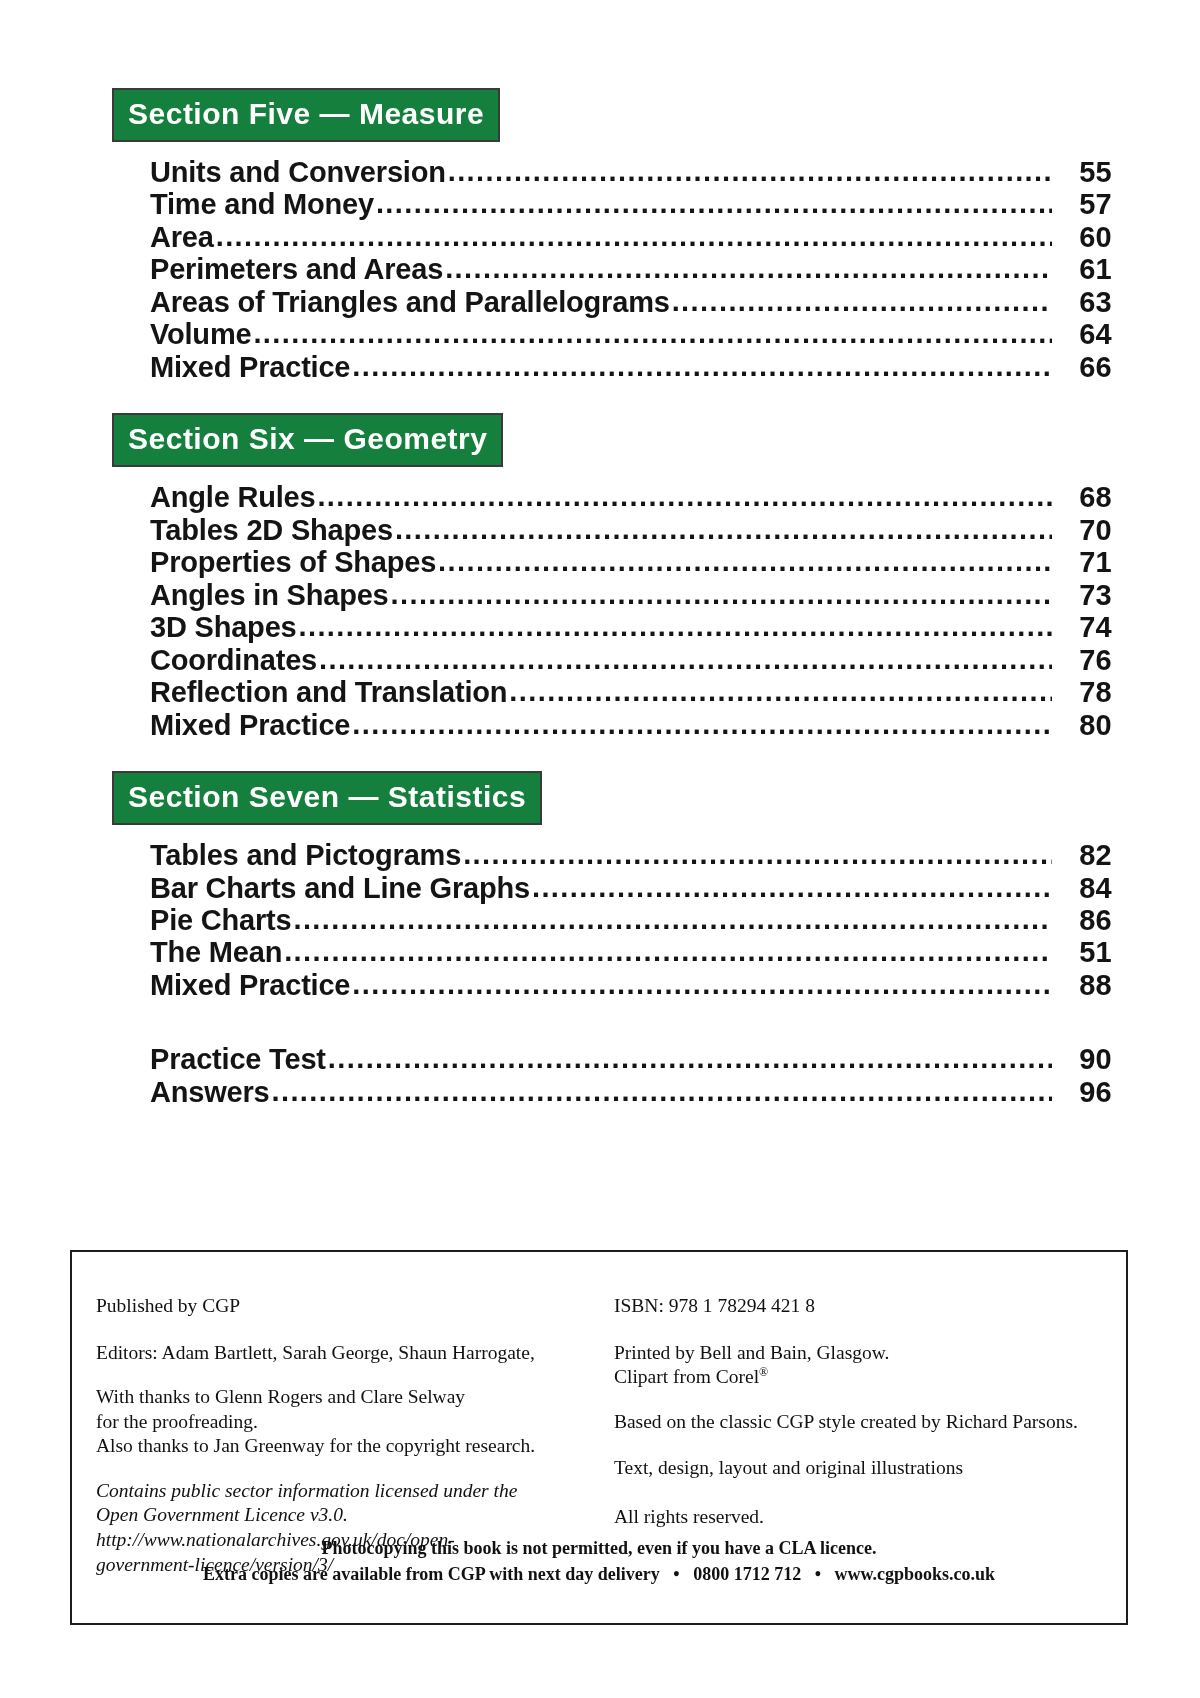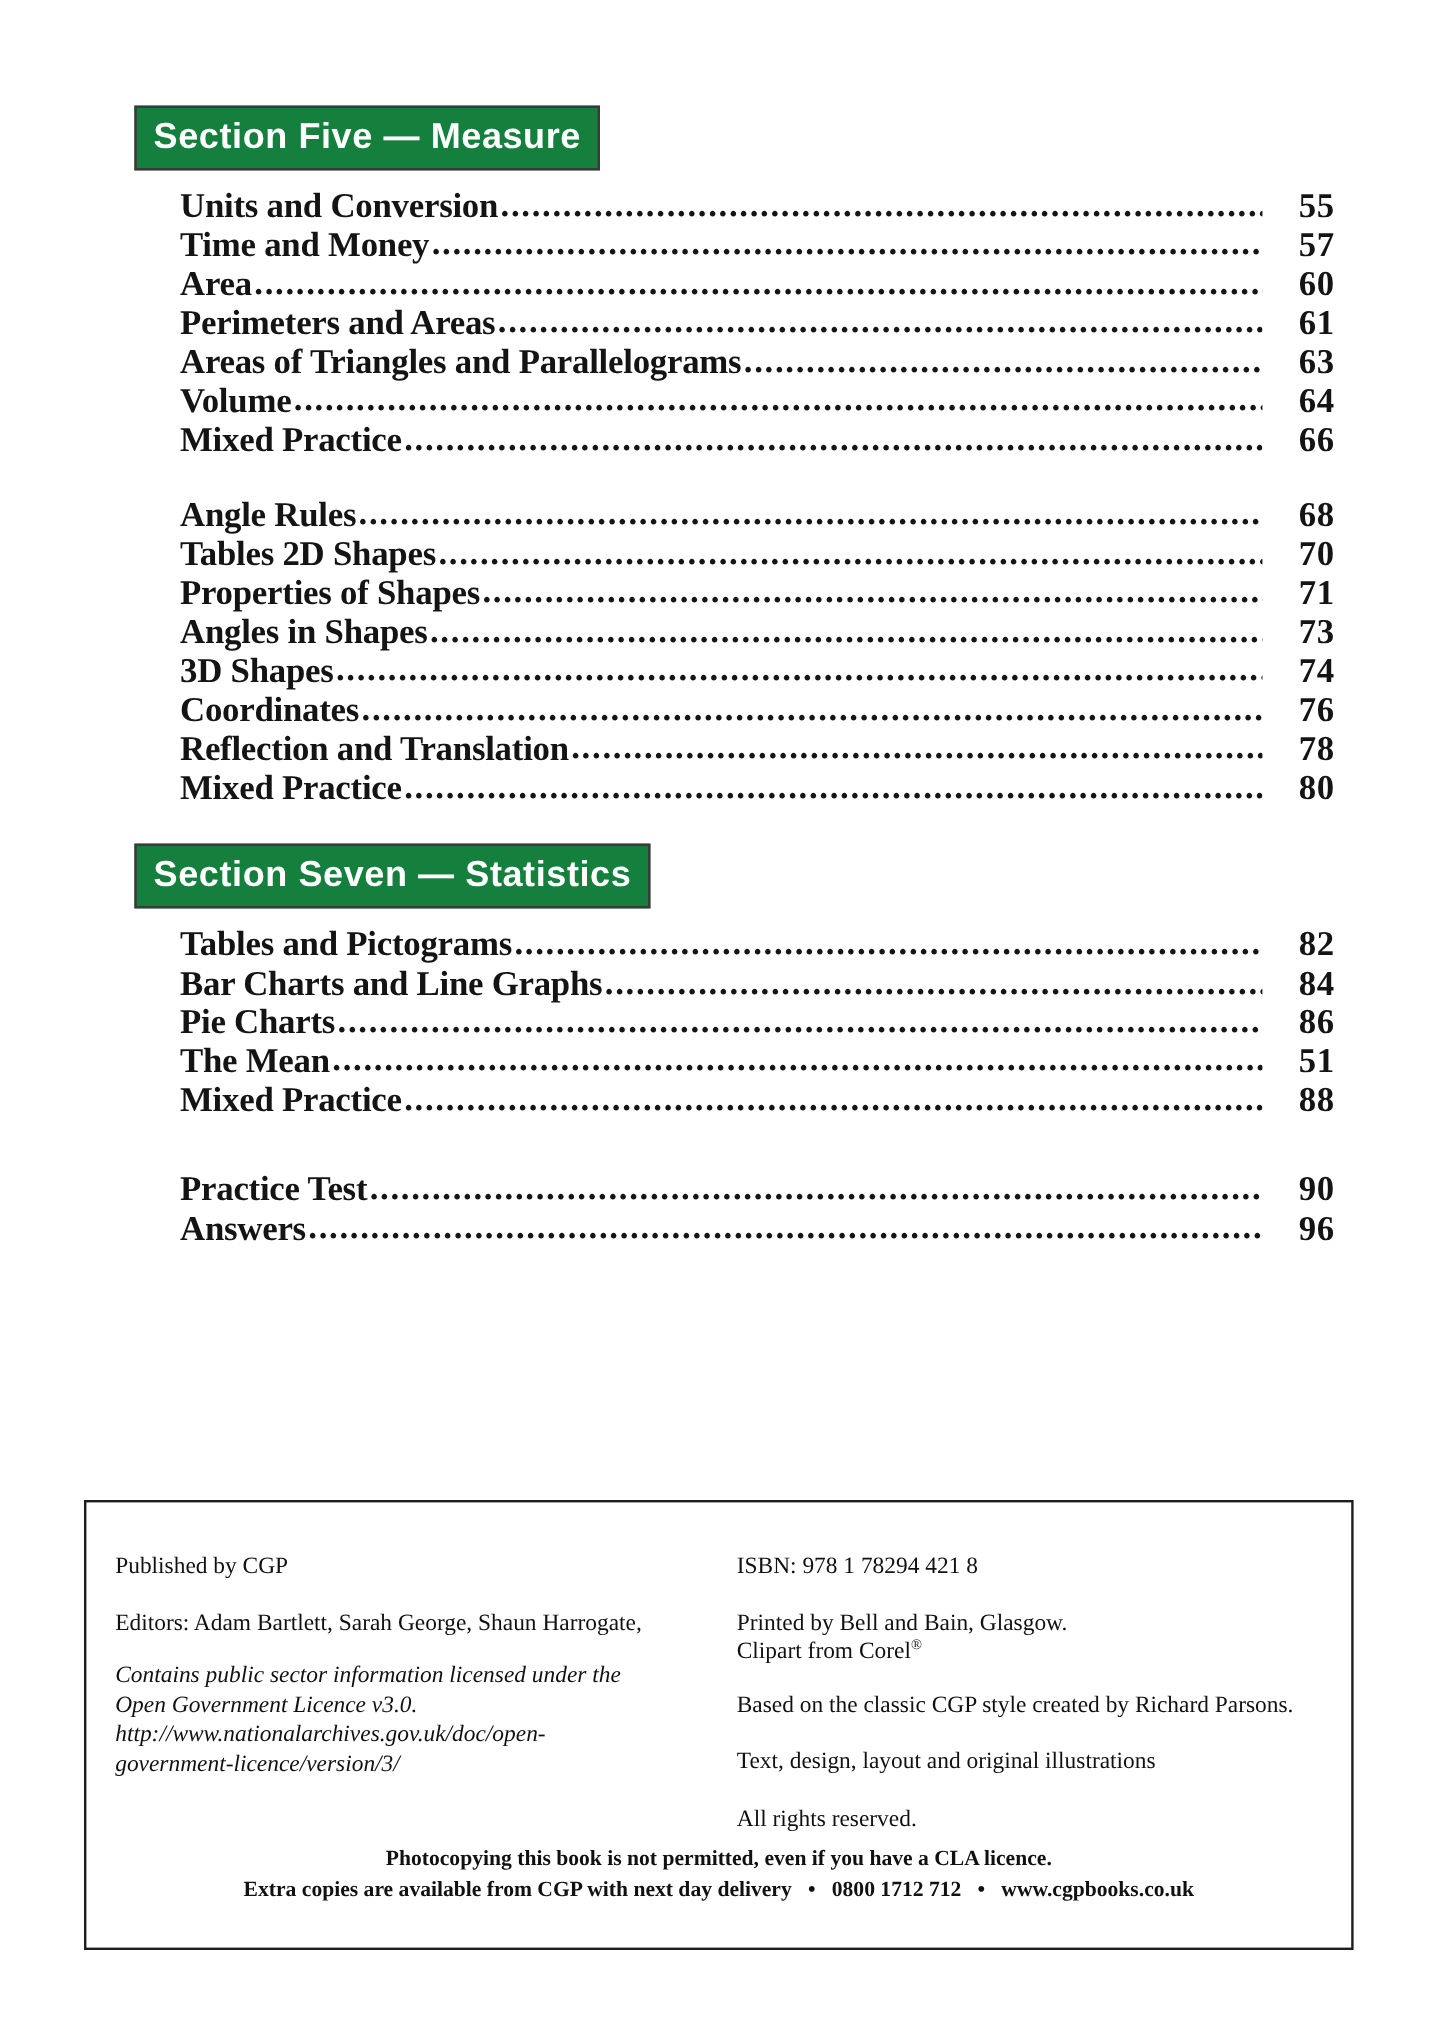--- a/index.html
+++ b/index.html
@@ -49,21 +49,21 @@
   }
 
   .entries {
     margin-top: 14px;
     padding-left: 38px;
   }
 
   .entry {
     display: flex;
     align-items: baseline;
-    font-family: Liberation Serif, serif;
+    font-family: Liberation Sans, sans-serif;
     font-weight: bold;
     font-size: 29px;
     line-height: 1.12;
     white-space: nowrap;
     color: #141414;
     justify-content: flex-end;
   }
 
   .entry-title {
     flex: 0 0 auto;
@@ -225,20 +225,21 @@
         <div class="entry">
           <span class="entry-title">Mixed Practice</span>
           <span class="entry-leader">..................................................................................................</span>
           <span class="entry-page">66</span>
         </div>
 
       </div>
     </div>
 
     <div class="section-block">
+      <div class="section-header">Section Six — Geometry</div>
       <div class="entries">
 
         <div class="entry">
           <span class="entry-title">Angle Rules</span>
           <span class="entry-leader">..................................................................................................</span>
           <span class="entry-page">68</span>
         </div>
 
         <div class="entry">
           <span class="entry-title">Tables 2D Shapes</span>
@@ -345,20 +346,25 @@
     <div class="imprint-cols">
 
       <div class="imprint-col left">
 
         <p class="imp-p">Published by CGP</p>
 
         <p class="imp-p tight">
           <span>Editors:  Adam Bartlett, Sarah George, Shaun Harrogate,</span>
         </p>
 
+        <p class="imp-p tight">
+          <span>With thanks to Glenn Rogers and Clare Selway</span><br>
+          <span>for the proofreading.</span><br>
+          <span>Also thanks to Jan Greenway for the copyright research.</span>
+        </p>
 
         <p class="imp-p ital">
           <span>Contains public sector information licensed under the</span><br>
           <span>Open Government Licence v3.0.</span><br>
           <span>http://www.nationalarchives.gov.uk/doc/open-</span><br>
           <span>government-licence/version/3/</span>
         </p>
 
       </div>
 

